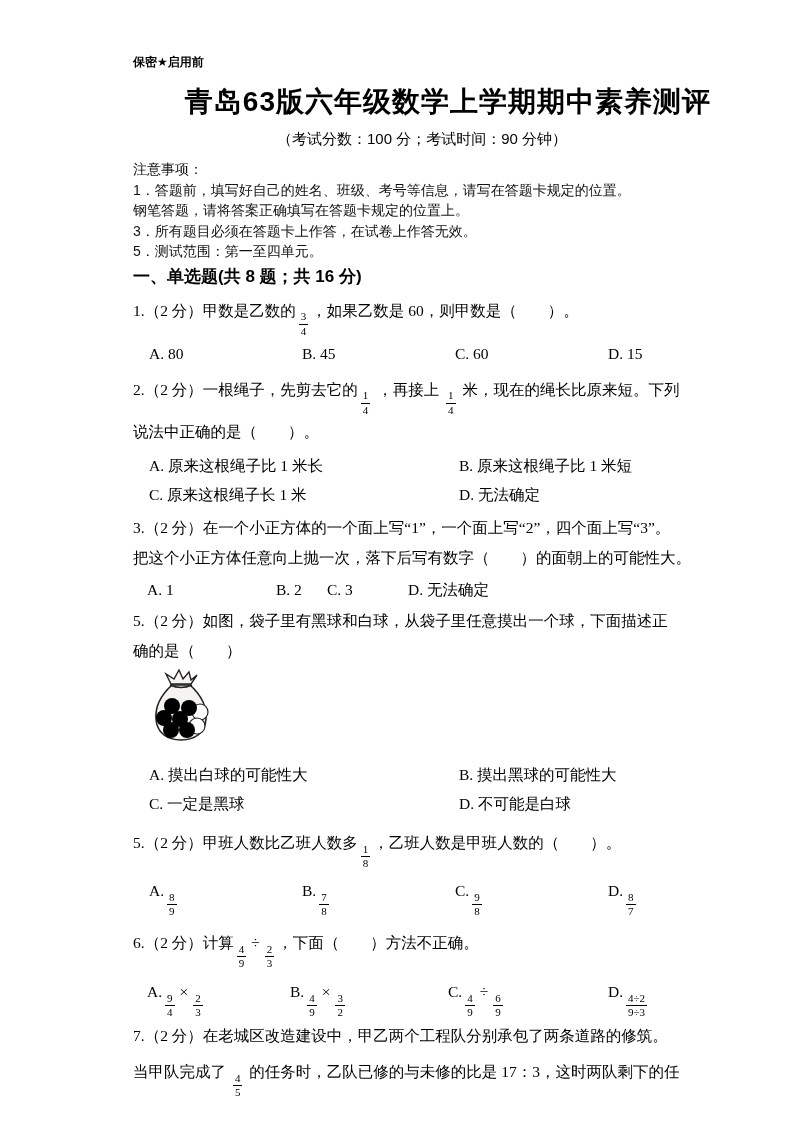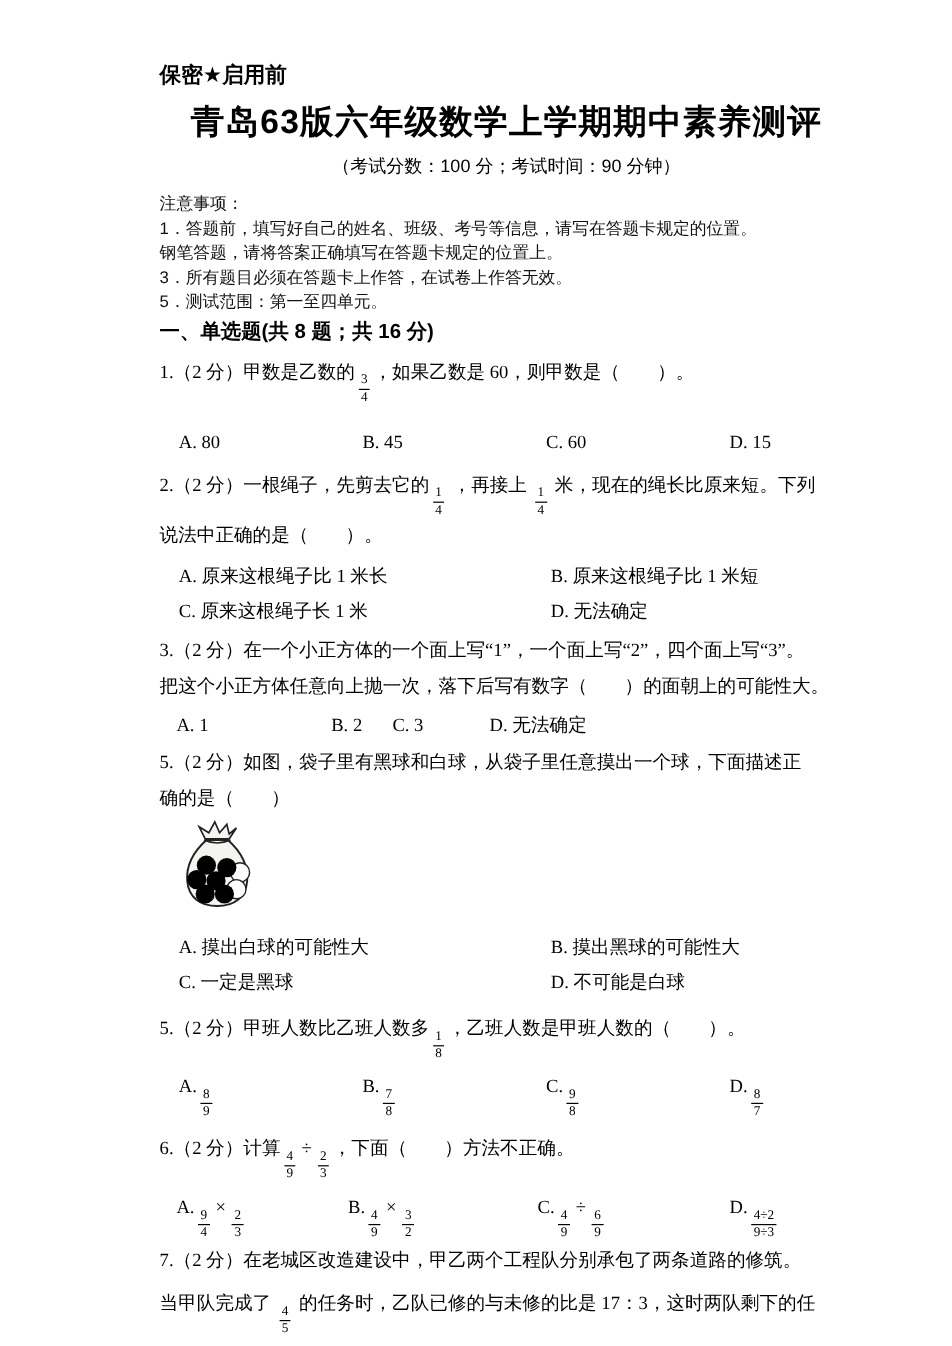--- a/index.html
+++ b/index.html
@@ -4,24 +4,24 @@
 <style>
   html,body{margin:0;padding:0;background:#ffffff;}
   .page{
     position:relative;width:793px;height:1122px;background:#fff;
     color:#000;overflow:hidden;
     font-family:"Liberation Serif","DejaVu Serif",serif;
   }
   .content{padding:52px 82px 0 133px;}
   .secrecy{
     font-family:"Liberation Sans","DejaVu Sans",sans-serif;
-    font-weight:bold;font-size:18px;line-height:20px;
+    font-weight:bold;font-size:12px;line-height:20px;
   }
   .title{
-    margin:12px 0 0 0;font-size:28px;font-weight:bold;text-align:center;
+    margin:12px 0 0 0;font-size:28px;font-weight:bold;text-align:right;
     font-family:"Liberation Sans","DejaVu Sans",sans-serif;letter-spacing:1px;line-height:36px;
   }
   .subtitle{
     margin-top:9px;text-align:center;font-size:15px;line-height:20px;
     font-family:Liberation Sans, sans-serif;
   }
   .notices{
     margin-top:10px;font-family:"Liberation Sans","DejaVu Sans",sans-serif;
     font-size:14px;line-height:20.5px;color:#111;
   }
@@ -48,21 +48,21 @@
   .cols2 .opt:last-child{width:auto;}
   
   .frac{
     display:inline-flex;flex-direction:column;align-items:center;
     vertical-align:-0.45em;line-height:1.05;font-size:11px;margin:0 3px;
   }
   .frac .fn{border-bottom:1px solid #000;padding:0 2px 1px 2px;}
   .frac .fd{padding-top:1px;}
   .op{margin:0 2px;}
   .bag-wrap{margin:2px 0 0 16px;height:76px;}
-  .mt1{margin-top:16px;}.mt2{margin-top:2px;}.mt4{margin-top:4px;}
+  .mt1{margin-top:1px;}.mt2{margin-top:2px;}.mt4{margin-top:4px;}
   .mt5{margin-top:5px;}.mt6{margin-top:6px;}.mt8{margin-top:16px;}
 </style>
 </head>
 <body>
 
 <div class="page">
   <div class="content">
 
     <div class="secrecy">保密★启用前</div>
     <div class="title">青岛63版六年级数学上学期期中素养测评</div>

